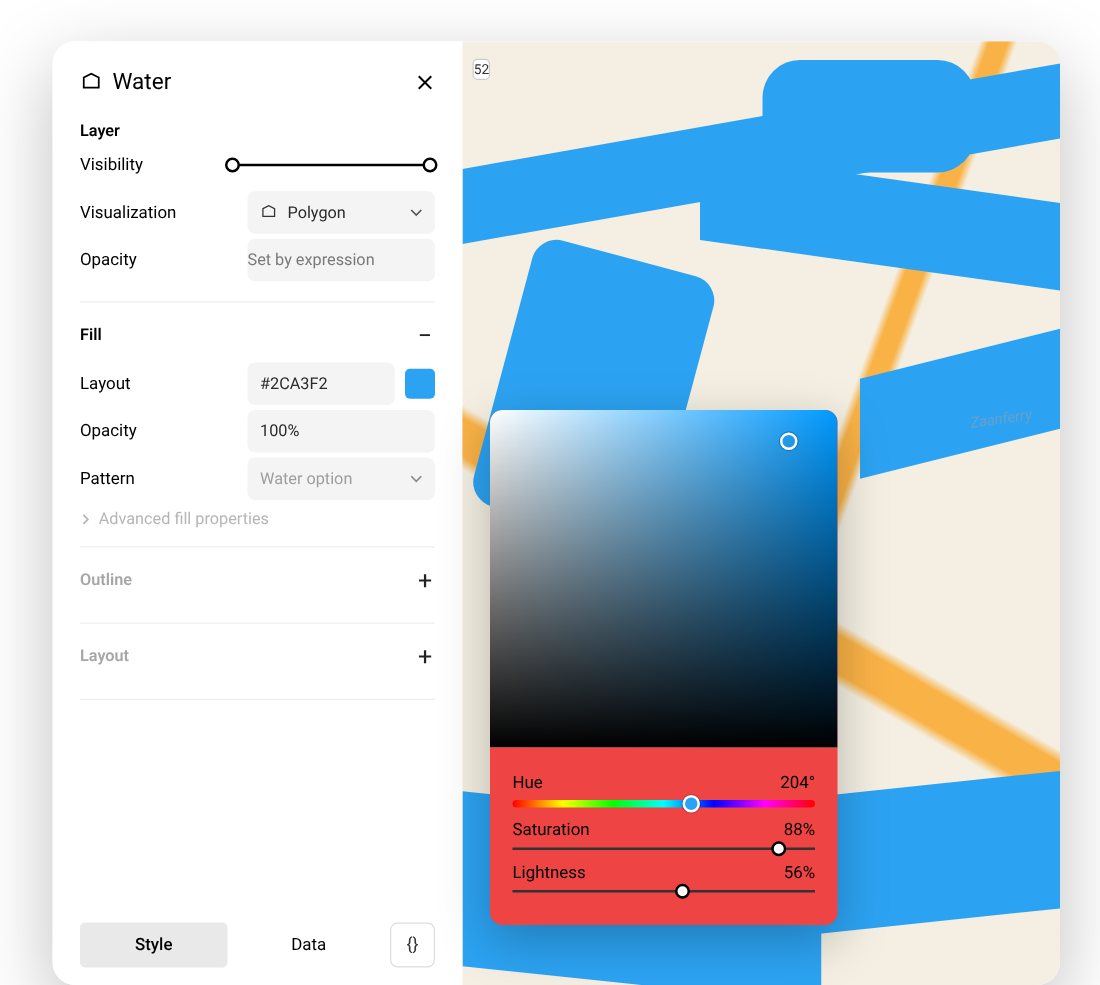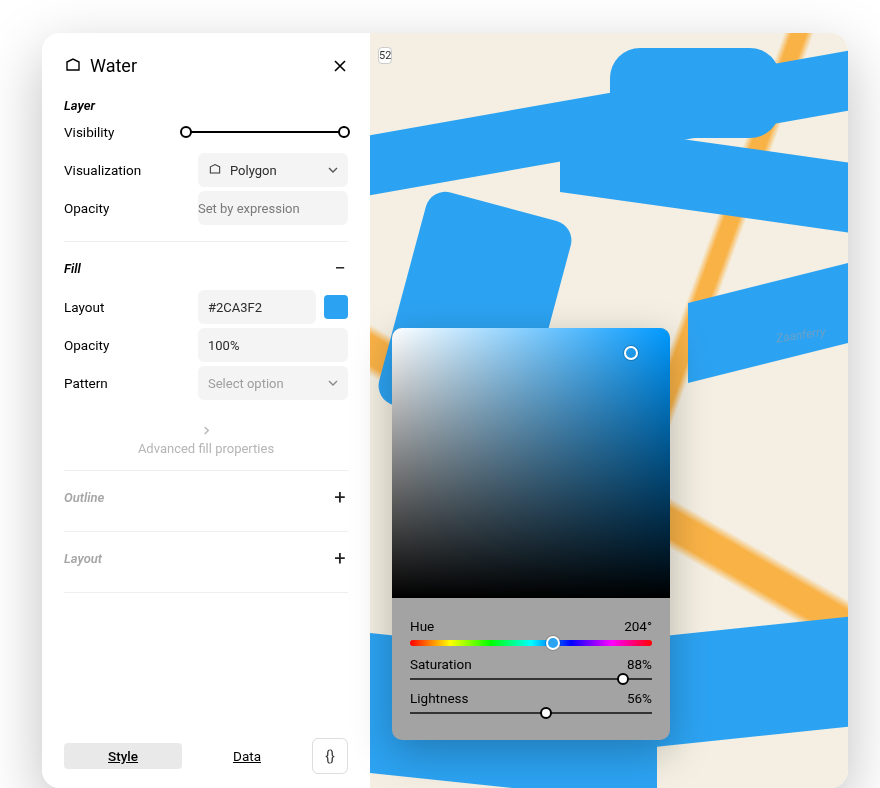--- a/index.html
+++ b/index.html
@@ -41,21 +41,20 @@
   .header .title {
     font-size: 18px;
     color: #000;
     flex: 1;
   }
   .header .close { cursor: pointer; }
   .section-title {
     font-weight: 600;
     font-size: 13px;
     color: #000;
-    font-style: italic;
   }
   .row {
     display: flex;
     align-items: center;
     justify-content: space-between;
     min-height: 38px;
     font-size: 13.5px;
     color: #000;
   }
   .row .label { flex: 0 0 auto; text-align: center; }
@@ -110,33 +109,31 @@
     width: 24px; height: 24px; border-radius: 4px;
     background: #2CA3F2;
   }
   .color-row {
     display:flex; align-items:center; gap:0;
   }
   .color-row .text-input { width: 118px; }
   .advanced {
     display:flex; align-items:center; gap:6px;
     color:#b5b5b5; font-size:13px;
-    margin-top: 24px;
-    flex-direction: column;
+    margin-top: 6px;
   }
   .bottom-tabs {
     margin-top:auto;
     display:flex; gap:6px; align-items:center;
   }
   .tab {
-    flex:1; height:26px; border-radius:4px;
+    flex:1; height:36px; border-radius:4px;
     display:flex; align-items:center; justify-content:center;
     font-size:13.5px; color:#000;
     cursor:pointer;
-    text-decoration:underline;
   }
   .tab.active { background:#e9e9ea; font-weight:500; }
   .code-btn {
     width:36px; height:36px; border:1px solid #ddd; border-radius:6px;
     display:flex; align-items:center; justify-content:center;
     font-size:14px; color:#333;
   }
   
   .map {
     flex:1;
@@ -167,21 +164,21 @@
     font-size:12px; color:#6aa0c9; font-style:italic;
     transform:rotate(-8deg);
     pointer-events:none;
   }
   
   .picker {
     position:absolute;
     left: 350px;
     top: 295px;
     width: 278px;
-    background:#a3a3a3;
+    background:#ef4444;
     border-radius:10px;
     box-shadow: 0 12px 40px rgba(0,0,0,0.25);
     padding-bottom: 14px;
   }
   .sv-area {
     width: 100%; height: 270px;
     border-radius: 10px 10px 0 0;
     background:
       linear-gradient(to top, #000, rgba(0,0,0,0)),
       linear-gradient(to right, #fff, hsl(204,100%,50%));
@@ -297,21 +294,21 @@
     <div class="row">
       <span class="label">Opacity</span>
       <div class="text-input control">
         <span>100%</span>
       </div>
     </div>
 
     <div class="row">
       <span class="label">Pattern</span>
       <div class="select-box pale control">
-        <span>Select option</span>
+        <span>Water option</span>
         <span class="chevron">
           <svg width="10" height="10" viewBox="0 0 10 10">
               <path d="M1 3 L5 7 L9 3" fill="none" stroke="#888" stroke-width="1.4"></path>
             </svg>
         </span>
       </div>
     </div>
 
     <div class="advanced">
       <svg width="9" height="9" viewBox="0 0 10 10">

